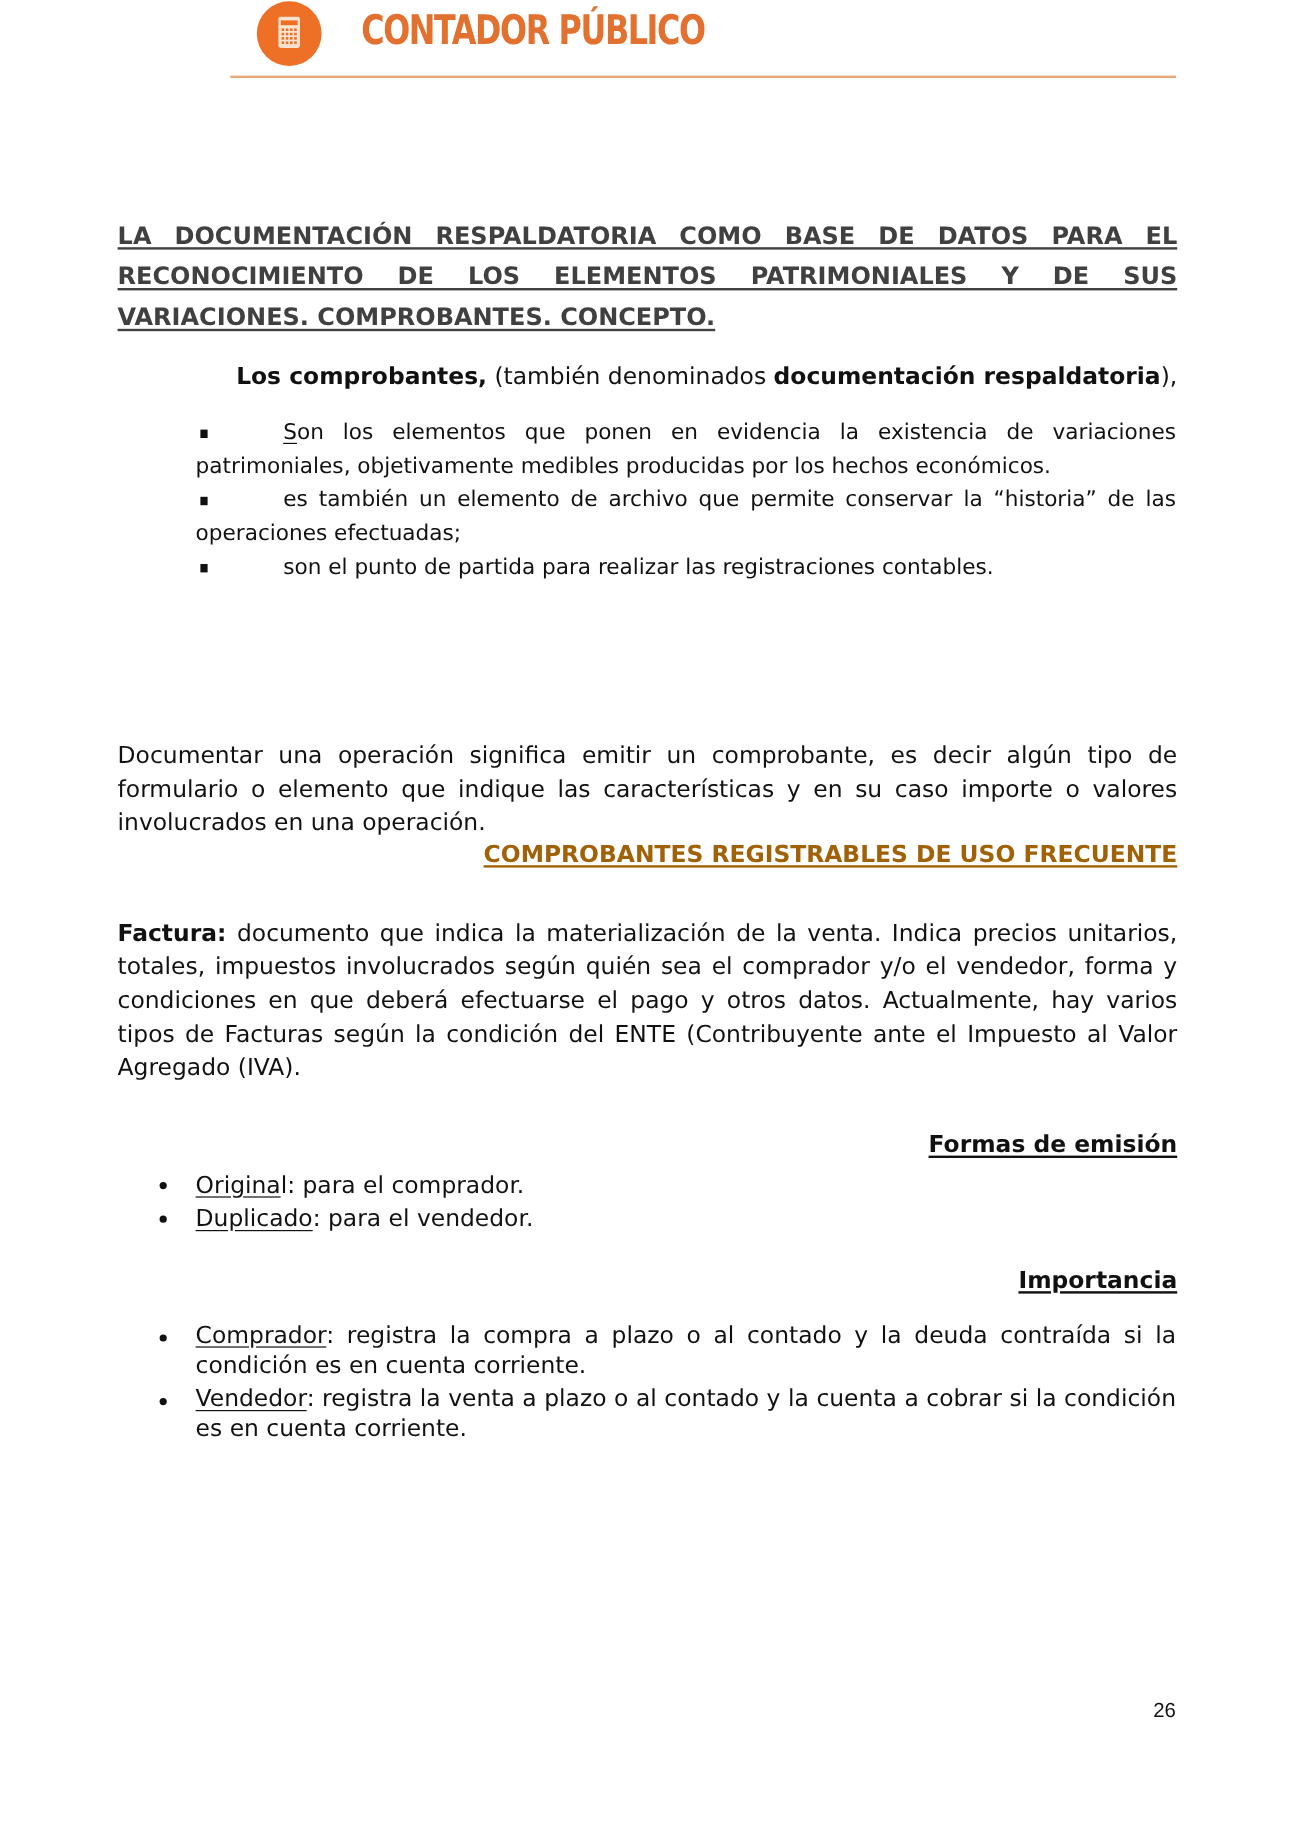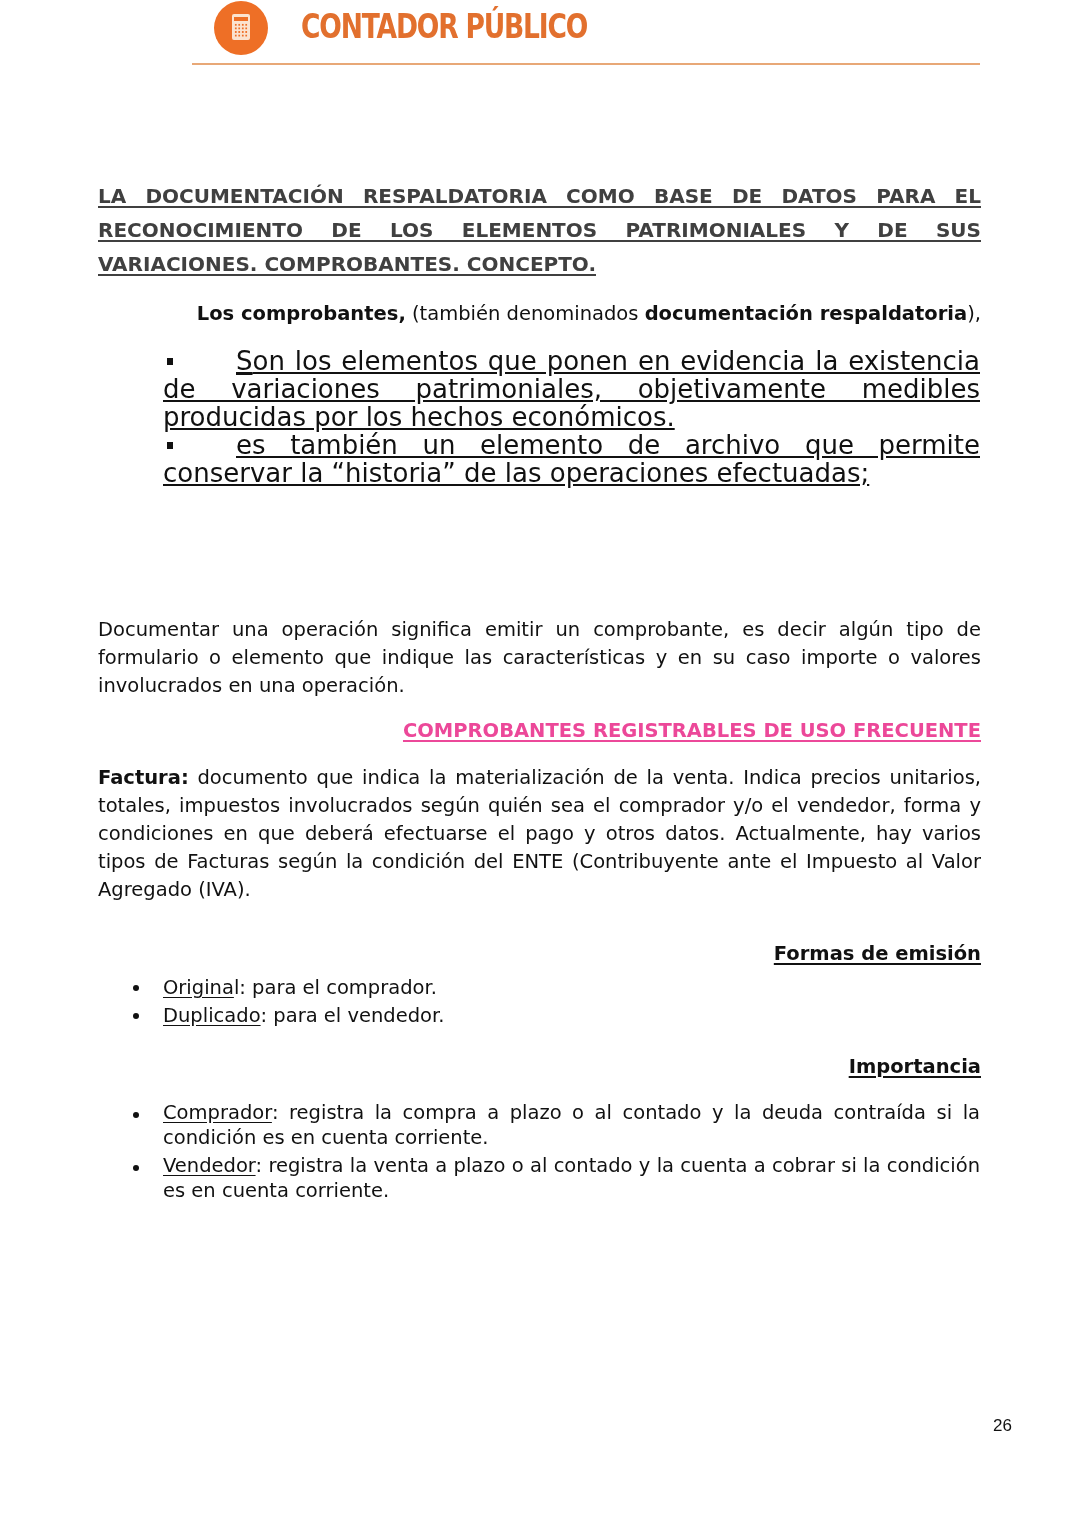--- a/index.html
+++ b/index.html
@@ -17,38 +17,38 @@
              font-size: 34px; color: #e2702e; letter-spacing: -1.5px; transform: scaleX(0.78); transform-origin: left top;
              white-space: nowrap; }
     .header-rule { position: absolute; left: 0; top: 63px; width: 788px; height: 2px; background: #e8a877; }
 
     .content { position: absolute; left: 98px; width: 883px; font-size: 19.5px; line-height: 28px; text-align: right; }
     .title { top: 179px; color: #404040; font-weight: bold; text-decoration: underline; text-decoration-thickness: 2px;
              text-underline-offset: 3px; line-height: 34px; text-align: justify; text-align-last: left; font-size: 20px; }
     .intro { top: 300px; }
     .b { font-weight: bold; }
     ul.sq { position: absolute; left: 163px; top: 347px; width: 817px; margin: 0; padding: 0; list-style: none;
-            font-size: 26px; line-height: 28px; text-decoration: underline; }
+            font-size: 18px; line-height: 28px; }
     ul.sq li { text-align: justify; position: relative; text-indent: 73px; }
     ul.sq li::before { content: ""; position: absolute; left: 4px; top: 11px; width: 6px; height: 7px; background: #111; }
     .para { top: 616px; text-align: justify; }
-    .h2 { top: 717px; color: #ec4899; font-weight: bold; text-decoration: underline; text-decoration-thickness: 2px;
+    .h2 { top: 698px; color: #a16207; font-weight: bold; text-decoration: underline; text-decoration-thickness: 2px;
           text-underline-offset: 3px; }
     .factura { top: 764px; text-align: justify; }
     .h3 { font-weight: bold; text-decoration: underline; text-decoration-thickness: 2px; text-underline-offset: 3px; }
     .h3a { top: 940px; }
     .h3b { top: 1053px; }
     ul.dot { position: absolute; left: 163px; width: 817px; margin: 0; padding: 0; list-style: none; font-size: 19.5px; }
     ul.dot li { position: relative; text-align: justify; }
     ul.dot li::before { content: ""; position: absolute; left: -30px; top: 11px; width: 6px; height: 6px; border-radius: 50%; background: #111; }
     .dot1 { top: 974px; line-height: 28px; }
     .dot2 { top: 1101px; line-height: 24.5px; }
     .dot2 li { margin-bottom: 4px; }
     .u { text-decoration: underline; text-underline-offset: 3px; }
-    .pagenum { position: absolute; left: 961px; top: 1416px; font-size: 17px; font-family: "Liberation Sans", sans-serif; margin-left: 32px; }
+    .pagenum { position: absolute; left: 961px; top: 1416px; font-size: 17px; font-family: "Liberation Sans", sans-serif; }
   </style>
 </head>
 <body>
 
 <div class="header">
   <div class="logo-circle">
     <div class="calc">
       <div class="screen"></div>
       <div class="keys"></div>
     </div>
@@ -59,20 +59,21 @@
 
 <div class="content title">LA DOCUMENTACIÓN RESPALDATORIA COMO BASE DE DATOS PARA EL RECONOCIMIENTO DE LOS ELEMENTOS PATRIMONIALES Y DE SUS VARIACIONES. COMPROBANTES. CONCEPTO.</div>
 
 <div class="content intro">
   <span class="b">Los comprobantes,</span><span> (también denominados </span><span class="b">documentación respaldatoria</span><span>),</span>
 </div>
 
 <ul class="sq">
   <li><span class="u">S</span><span>on los elementos que ponen en evidencia la existencia de variaciones patrimoniales, objetivamente medibles producidas por los hechos económicos.</span></li>
   <li><span>es también un elemento de archivo que permite conservar la “historia” de las operaciones efectuadas;</span></li>
+  <li><span>son el punto de partida para realizar las registraciones contables.</span></li>
 </ul>
 
 <div class="content para">Documentar una operación significa emitir un comprobante, es decir algún tipo de formulario o elemento que indique las características y en su caso importe o valores involucrados en una operación.</div>
 
 <div class="content h2">COMPROBANTES REGISTRABLES DE USO FRECUENTE</div>
 
 <div class="content factura">
   <span class="b">Factura:</span><span> documento que indica la materialización de la venta. Indica precios unitarios, totales, impuestos involucrados según quién sea el comprador y/o el vendedor, forma y condiciones en que deberá efectuarse el pago y otros datos. Actualmente, hay varios tipos de Facturas según la condición del ENTE (Contribuyente ante el Impuesto al Valor Agregado (IVA).</span>
 </div>
 

